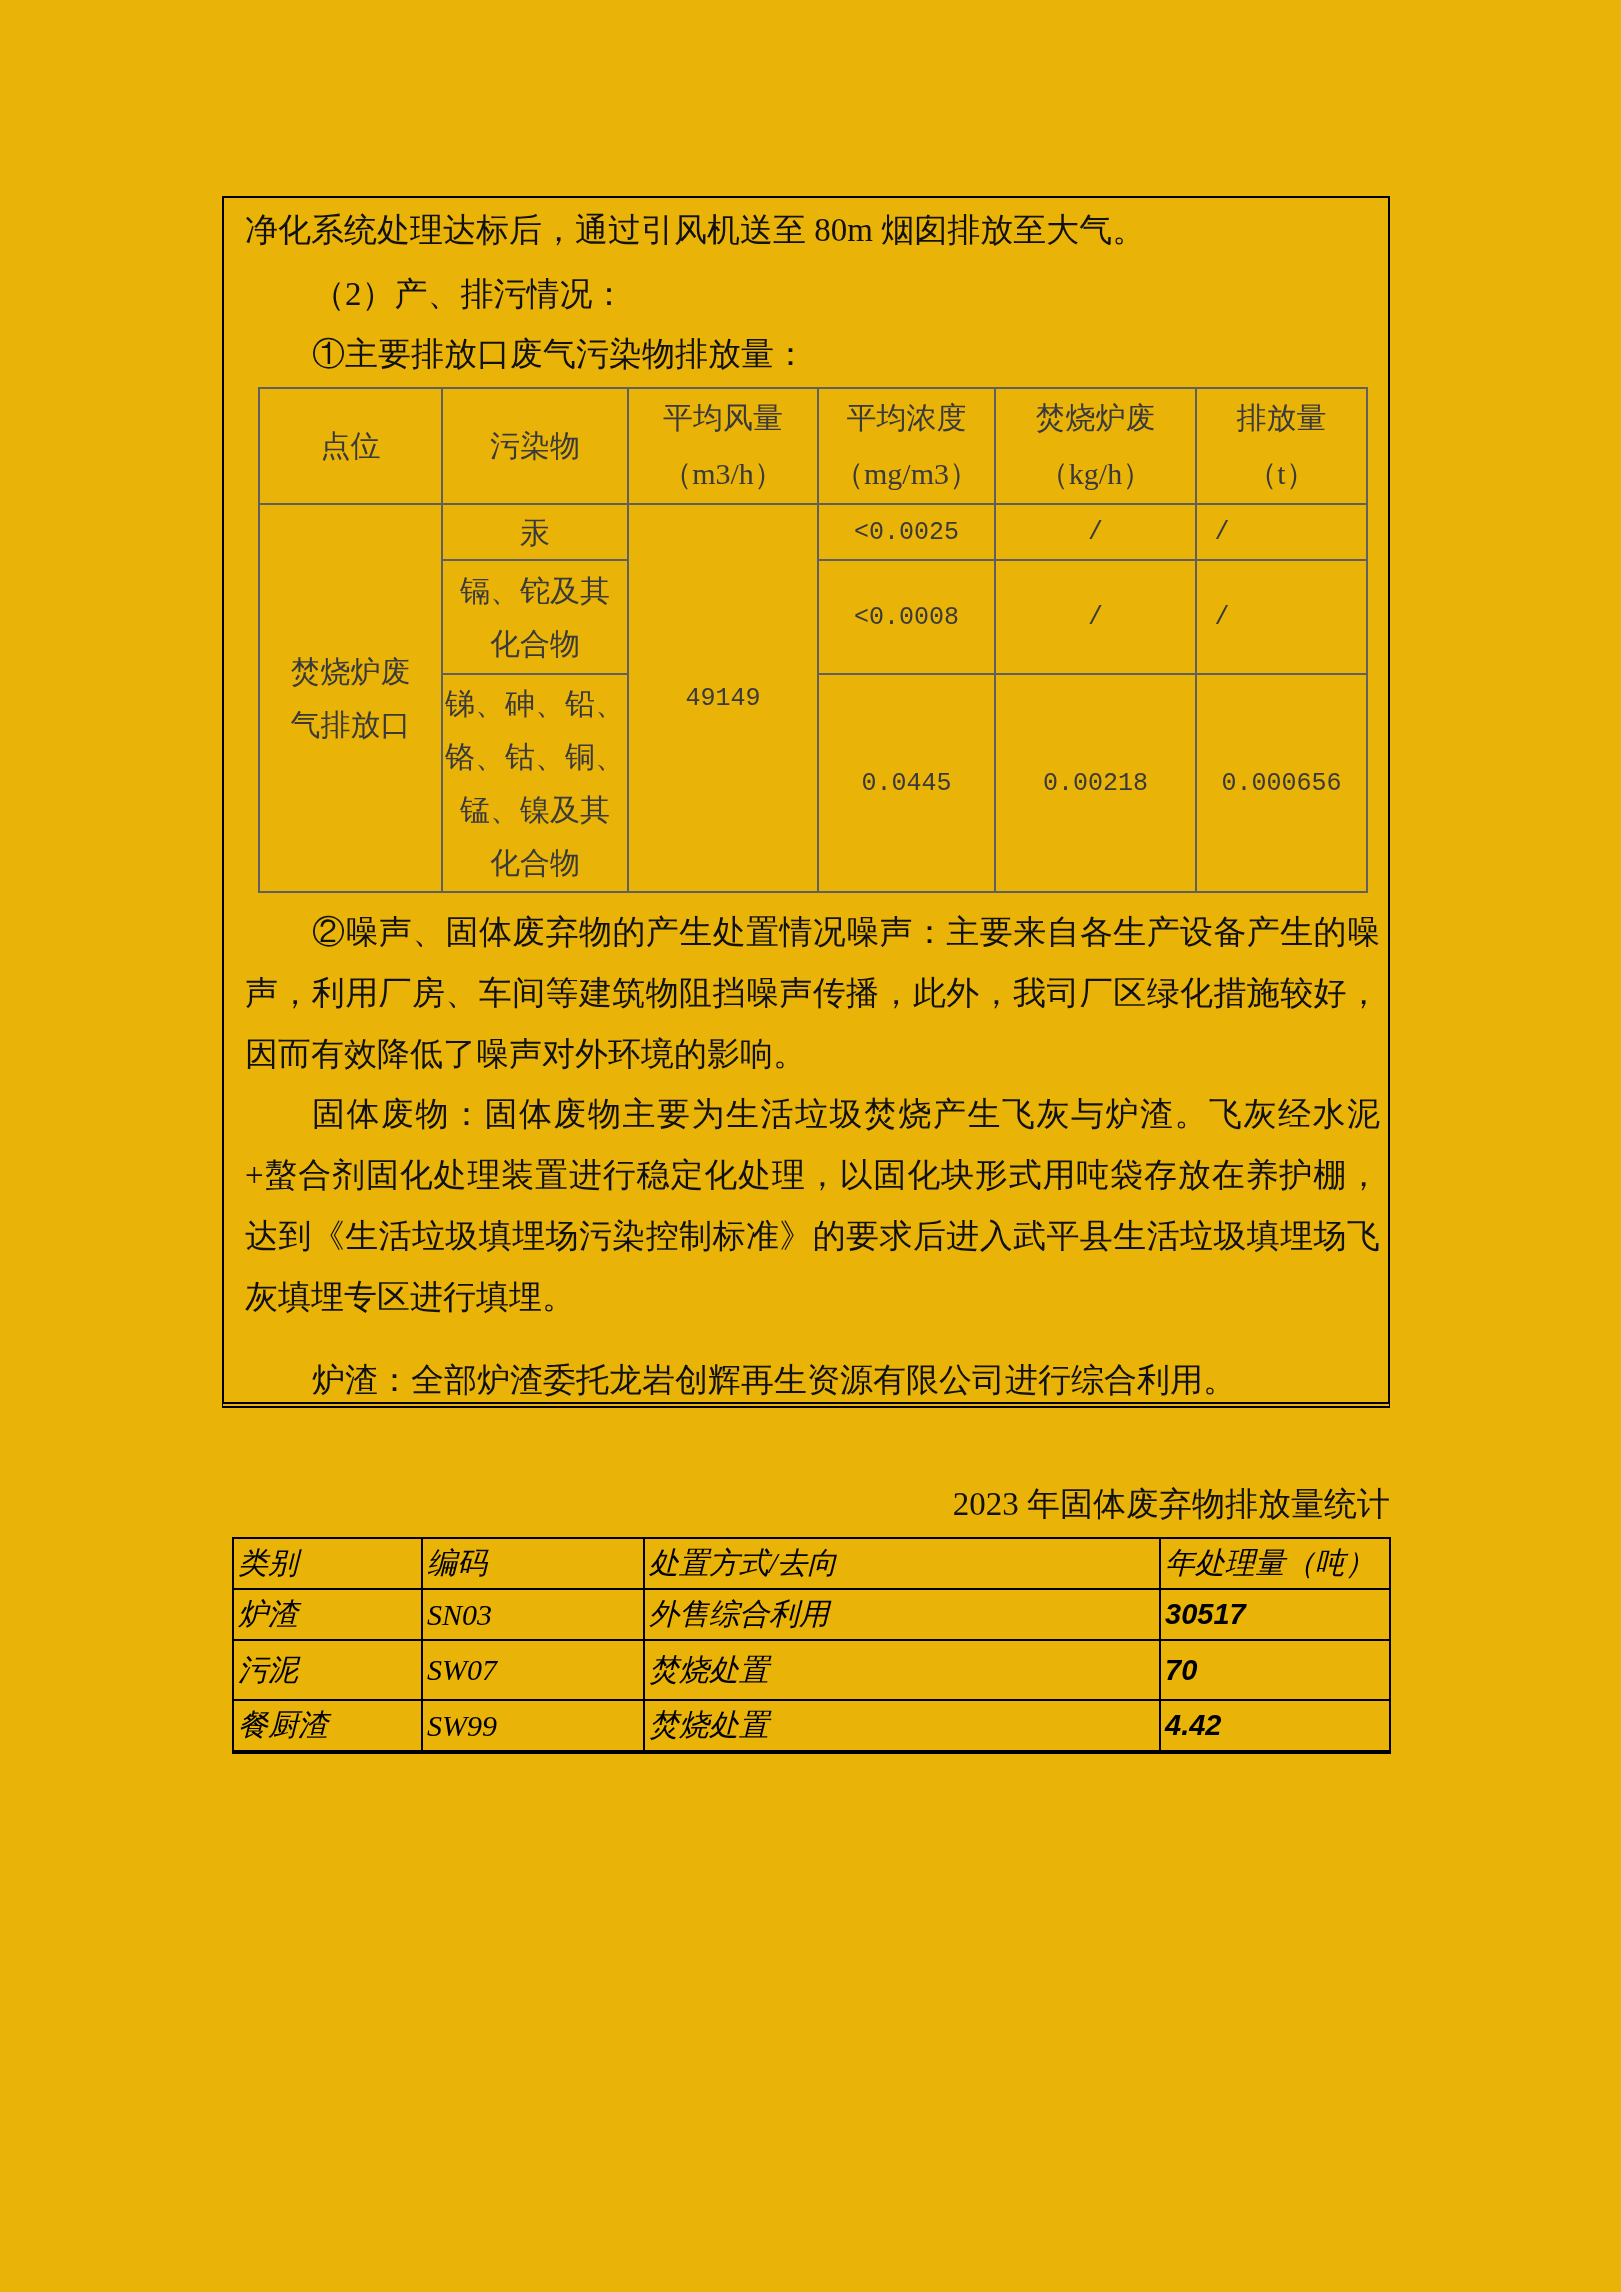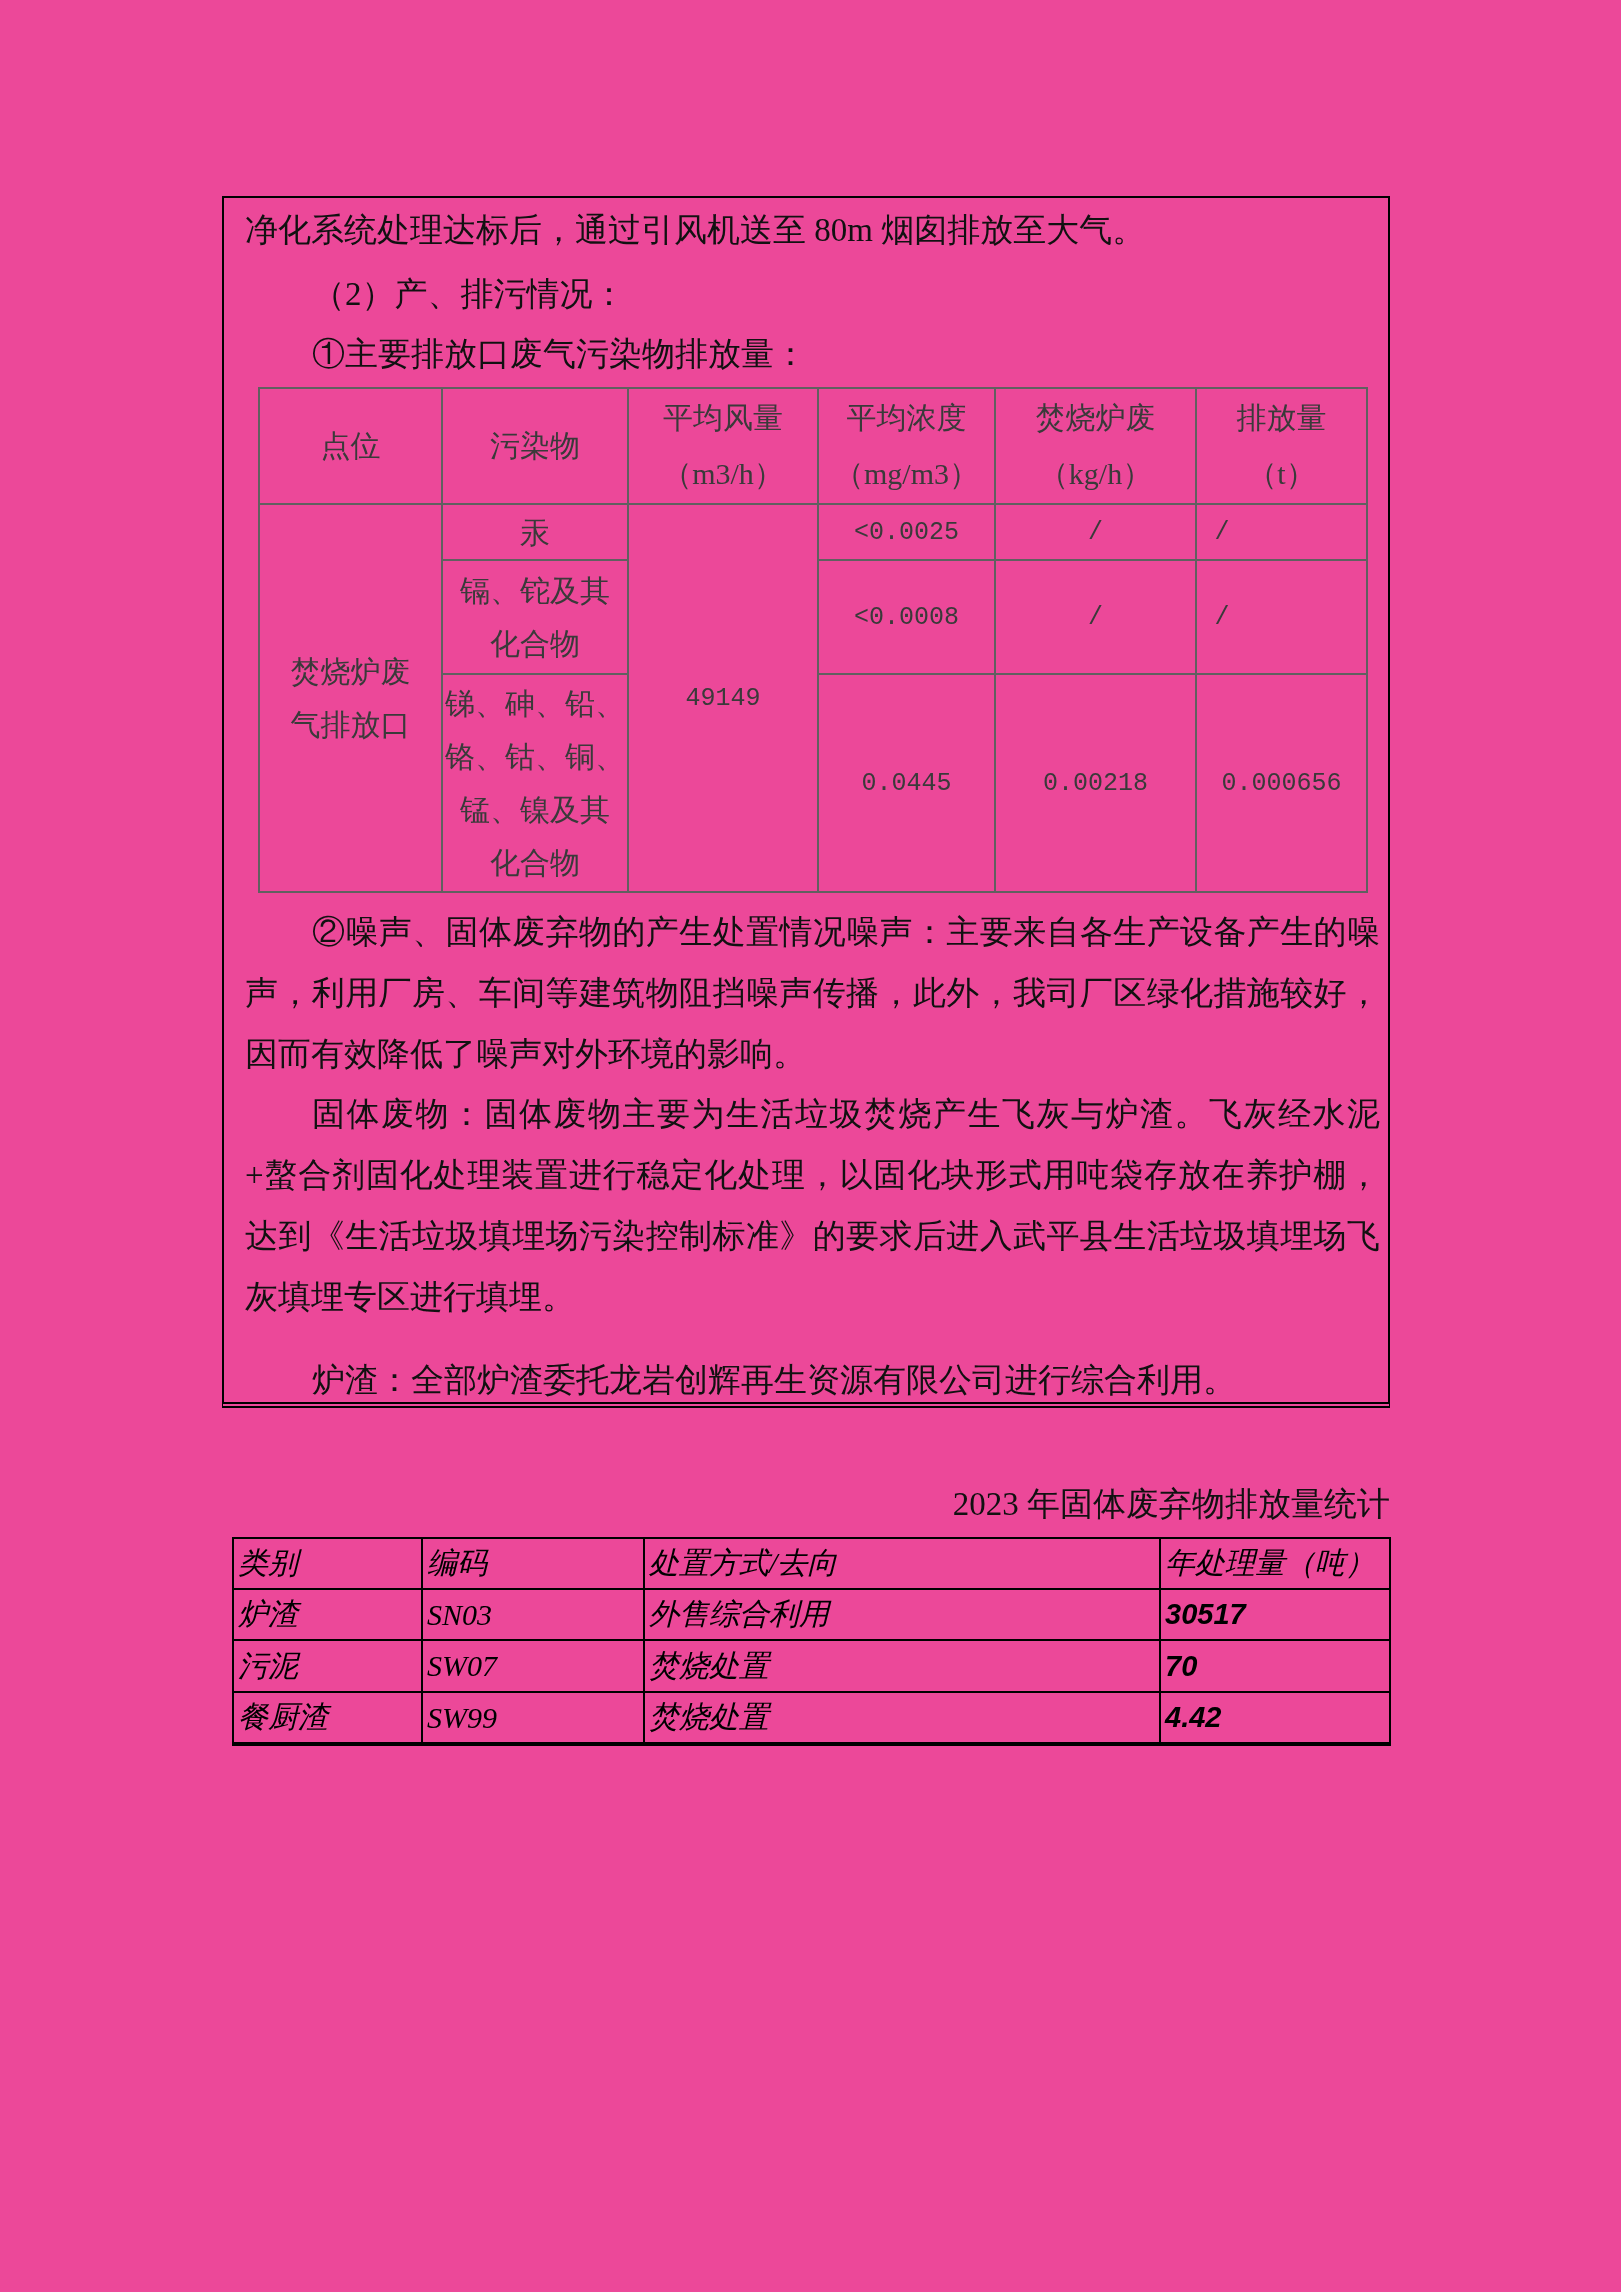--- a/index.html
+++ b/index.html
@@ -1,17 +1,17 @@
 <!DOCTYPE html>
 <html><head>
 <meta charset="utf-8">
 <style>
   html,body { margin:0; padding:0; background:#ffffff; }
   .page {
-    position:relative; width:1621px; height:2293px; background:#ec4899;
+    position:relative; width:1621px; height:2293px; background:#eab308;
     font-family:"Liberation Serif","DejaVu Serif",serif; color:#111;
     overflow:hidden;
   }
   
   .content-box {
     position:absolute; left:222px; top:196px; width:1168px; height:1212px;
     box-sizing:border-box; border:2.9px solid #000; border-bottom:6.9px double #000;
   }
   .textline {
     position:absolute; left:245px; width:1135px;
@@ -139,21 +139,21 @@
       <td>编码</td>
       <td>处置方式/去向</td>
       <td>年处理量（吨）</td>
     </tr>
     <tr style="height:44px">
       <td>炉渣</td>
       <td>SN03</td>
       <td>外售综合利用</td>
       <td class="t2num">30517</td>
     </tr>
-    <tr style="height:52px">
+    <tr style="height:60px">
       <td>污泥</td>
       <td>SW07</td>
       <td>焚烧处置</td>
       <td class="t2num">70</td>
     </tr>
     <tr style="height:45px">
       <td>餐厨渣</td>
       <td>SW99</td>
       <td>焚烧处置</td>
       <td class="t2num">4.42</td>

